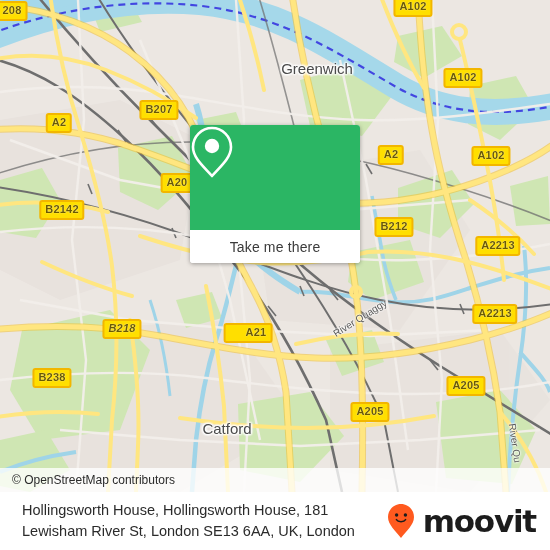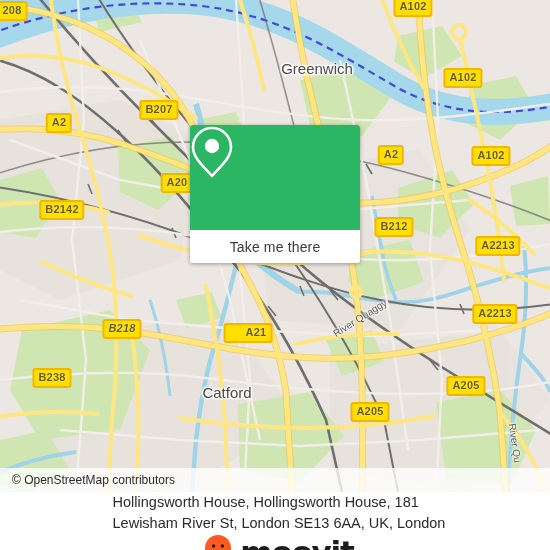--- a/index.html
+++ b/index.html
@@ -86,21 +86,21 @@
     font-size:12px;color:#2b2b2b;
     font-family:"Liberation Sans", sans-serif;
   }
   #attrib span{padding-left:12px;}
 
   
   #footer{
     position:absolute;left:0;top:492px;width:550px;height:58px;
     background:#ffffff;
     display:flex;align-items:center;justify-content:space-between;
-    padding:0 14px 0 22px;box-sizing:border-box;flex-direction:column;
+    padding:0 14px 0 22px;box-sizing:border-box;
   }
   #addr{
     color:#2b2b2b;font-size:14.5px;line-height:21px;max-width:400px;
     font-family:"Liberation Sans", sans-serif;
   }
   #logo{display:flex;align-items:center;gap:8px;}
   #logo-word{
     font-size:31px;font-weight:bold;color:#1c1c1c;letter-spacing:-1.2px;
     font-family:"DejaVu Sans", sans-serif;line-height:31px;
   }
@@ -246,21 +246,21 @@
 
         <g fill="none" stroke="#ffe680" stroke-width="4">
           <circle cx="459" cy="32" r="7"></circle>
           <circle cx="314" cy="155" r="5"></circle>
           <circle cx="356" cy="292" r="5"></circle>
         </g>
       </g>
     </svg>
 
     <div class="place" style="left:317px;top:68px;">Greenwich</div>
-    <div class="place" style="left:227px;top:392px;">Catford</div>
+    <div class="place" style="left:227px;top:428px;">Catford</div>
 
     <div class="river-label" style="left:360px;top:318px;transform:translate(-50%,-50%) rotate(-32deg);">River Quaggy</div>
     <div class="river-label" style="left:515px;top:443px;transform:translate(-50%,-50%) rotate(82deg);">River Qu</div>
 
     <div class="shield" style="left:12px;top:11px;">208</div>
     <div class="shield" style="left:413px;top:7px;">A102</div>
     <div class="shield" style="left:135px;top:110px;margin-left:24px;">B207</div>
     <div class="shield" style="left:463px;top:78px;">A102</div>
     <div class="shield" style="left:59px;top:123px;">A2</div>
     <div class="shield" style="left:391px;top:155px;">A2</div>

